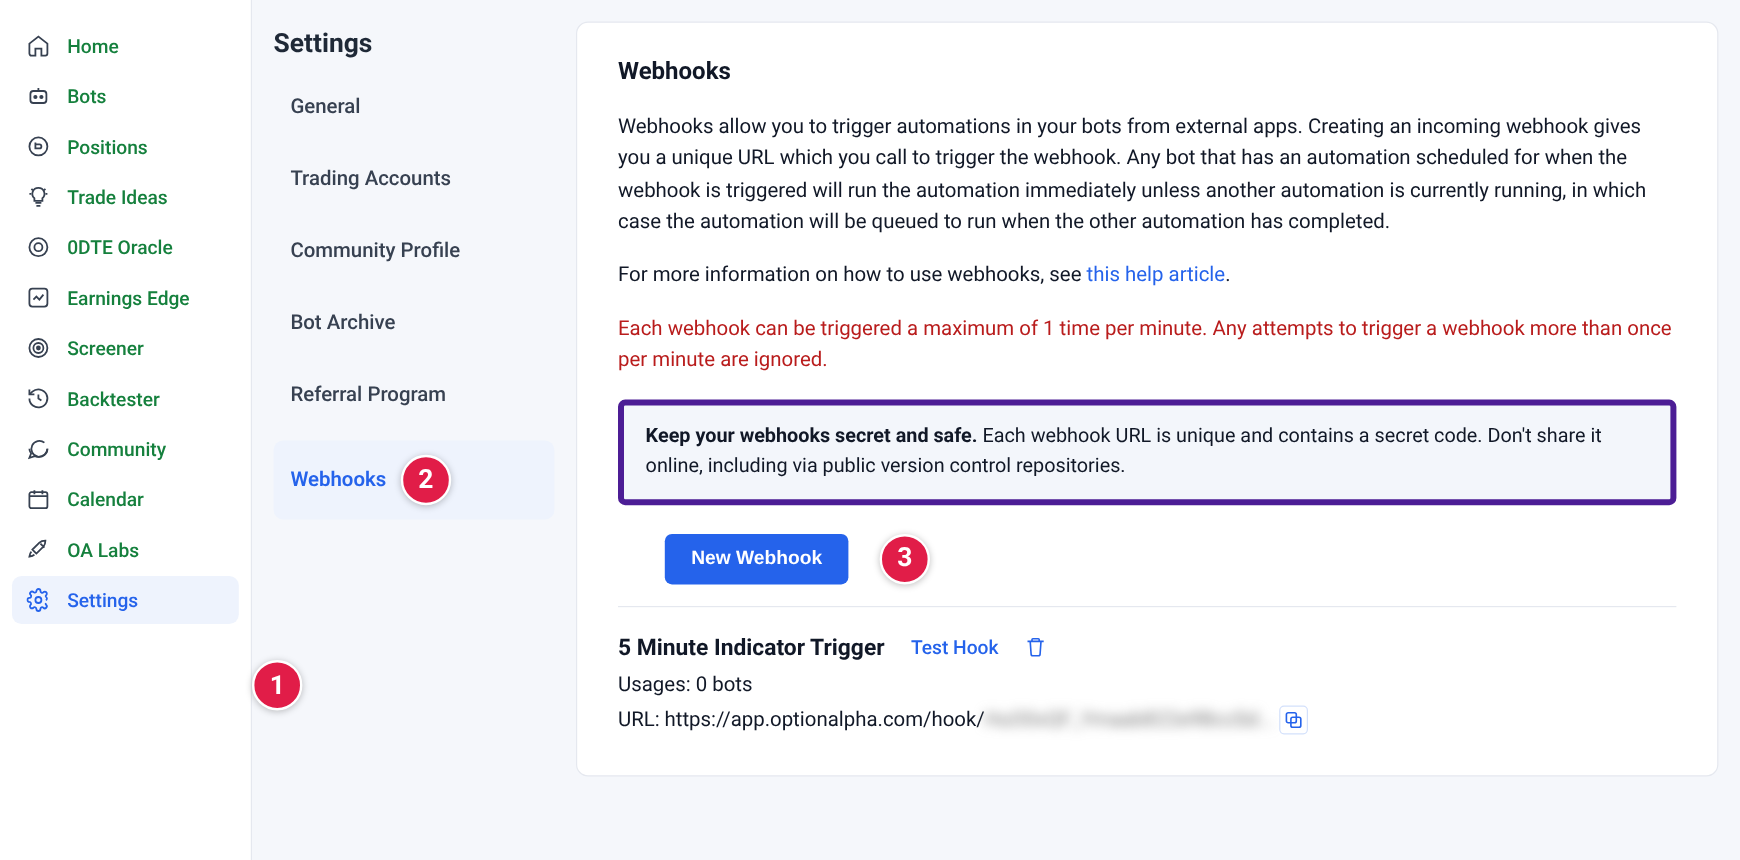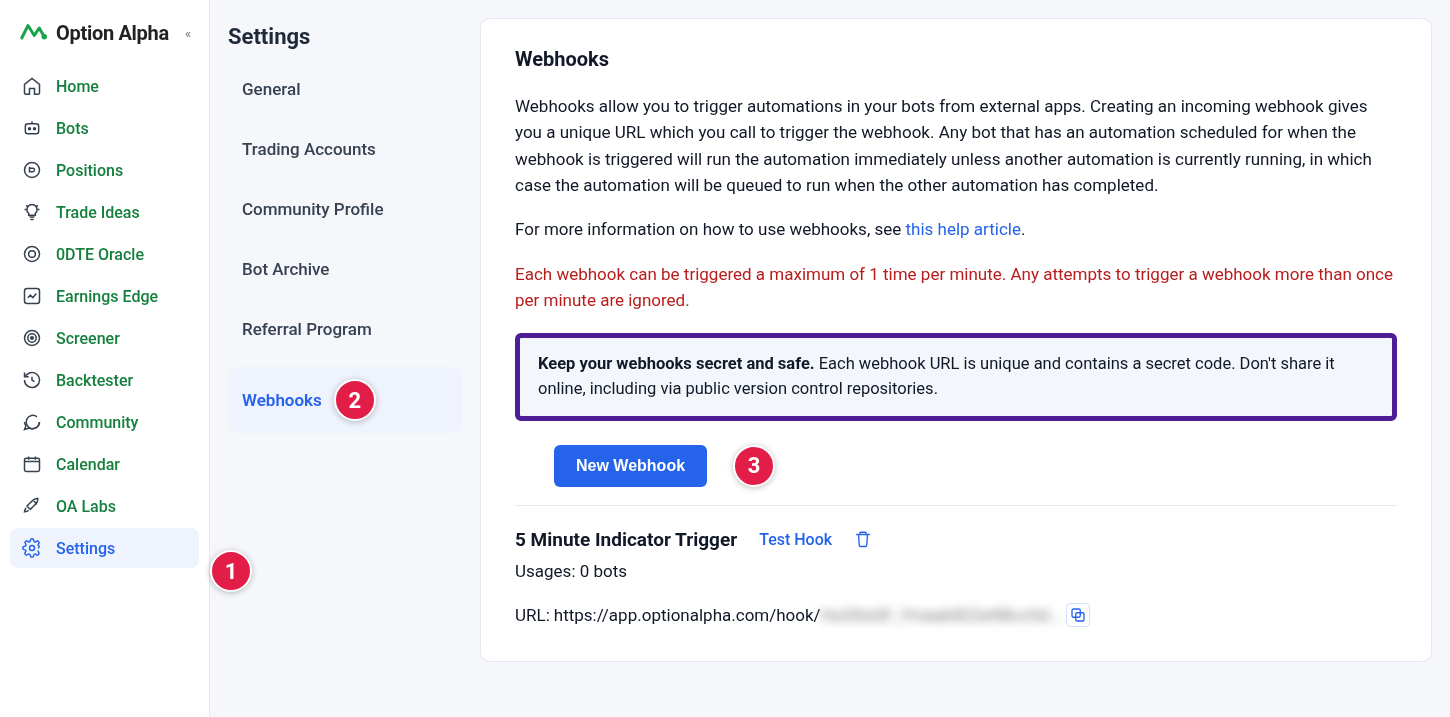--- a/index.html
+++ b/index.html
@@ -151,42 +151,32 @@
   .hook-item {}
   .hook-head {
     display: flex;
     align-items: center;
     gap: 22px;
     margin-bottom: 10px;
   }
   .hook-title { font-size: 19px; font-weight: 700; color: #111827; }
   .hook-test { color: #2563eb; font-size: 16px; font-weight: 500; cursor: pointer; }
   .hook-del { color: #2563eb; cursor: pointer; display: inline-flex; }
-  .hook-meta { font-size: 17px; color: #111827; margin-bottom: 22px; }
+  .hook-meta { font-size: 17px; color: #111827; margin-bottom: 7px; }
   .hook-url-row { display: flex; align-items: center; gap: 4px; font-size: 17px; color: #111827; }
   .hook-url { display: inline-flex; align-items: center; }
   .blur { filter: blur(5px); color: #777; user-select: none; }
   .copy-icon { color: #2563eb; cursor: pointer; display: inline-flex; border:1px solid #2563eb33; border-radius:4px; padding:2px;}
 </style>
 </head>
 <body>
 
 <div class="layout">
 
   <aside class="sidebar">
-    <div class="logo-row">
-      <span class="logo-mark">
-        <svg width="30" height="30" viewBox="0 0 24 24" fill="none">
-            <path d="M3 16 L8 6 L13 14 L17 8 L21 15" stroke="#16a34a" stroke-width="2.4" stroke-linecap="round" stroke-linejoin="round"></path>
-            <circle cx="21" cy="15" r="2.2" fill="#16a34a"></circle>
-          </svg>
-      </span>
-      <span class="logo-text">Option Alpha</span>
-      <span class="collapse-icon">«</span>
-    </div>
     <nav class="nav-list">
       <div class="nav-item">
         <span class="nav-icon">
             <svg width="20" height="20" viewBox="0 0 24 24" fill="none" stroke="currentColor" stroke-width="1.8">
               <path d="M3 10l9-7 9 7v10a2 2 0 0 1-2 2h-4v-7h-6v7H5a2 2 0 0 1-2-2V10z"></path>
             </svg>
           </span>
         <span>Home</span>
       </div>
       <div class="nav-item">

